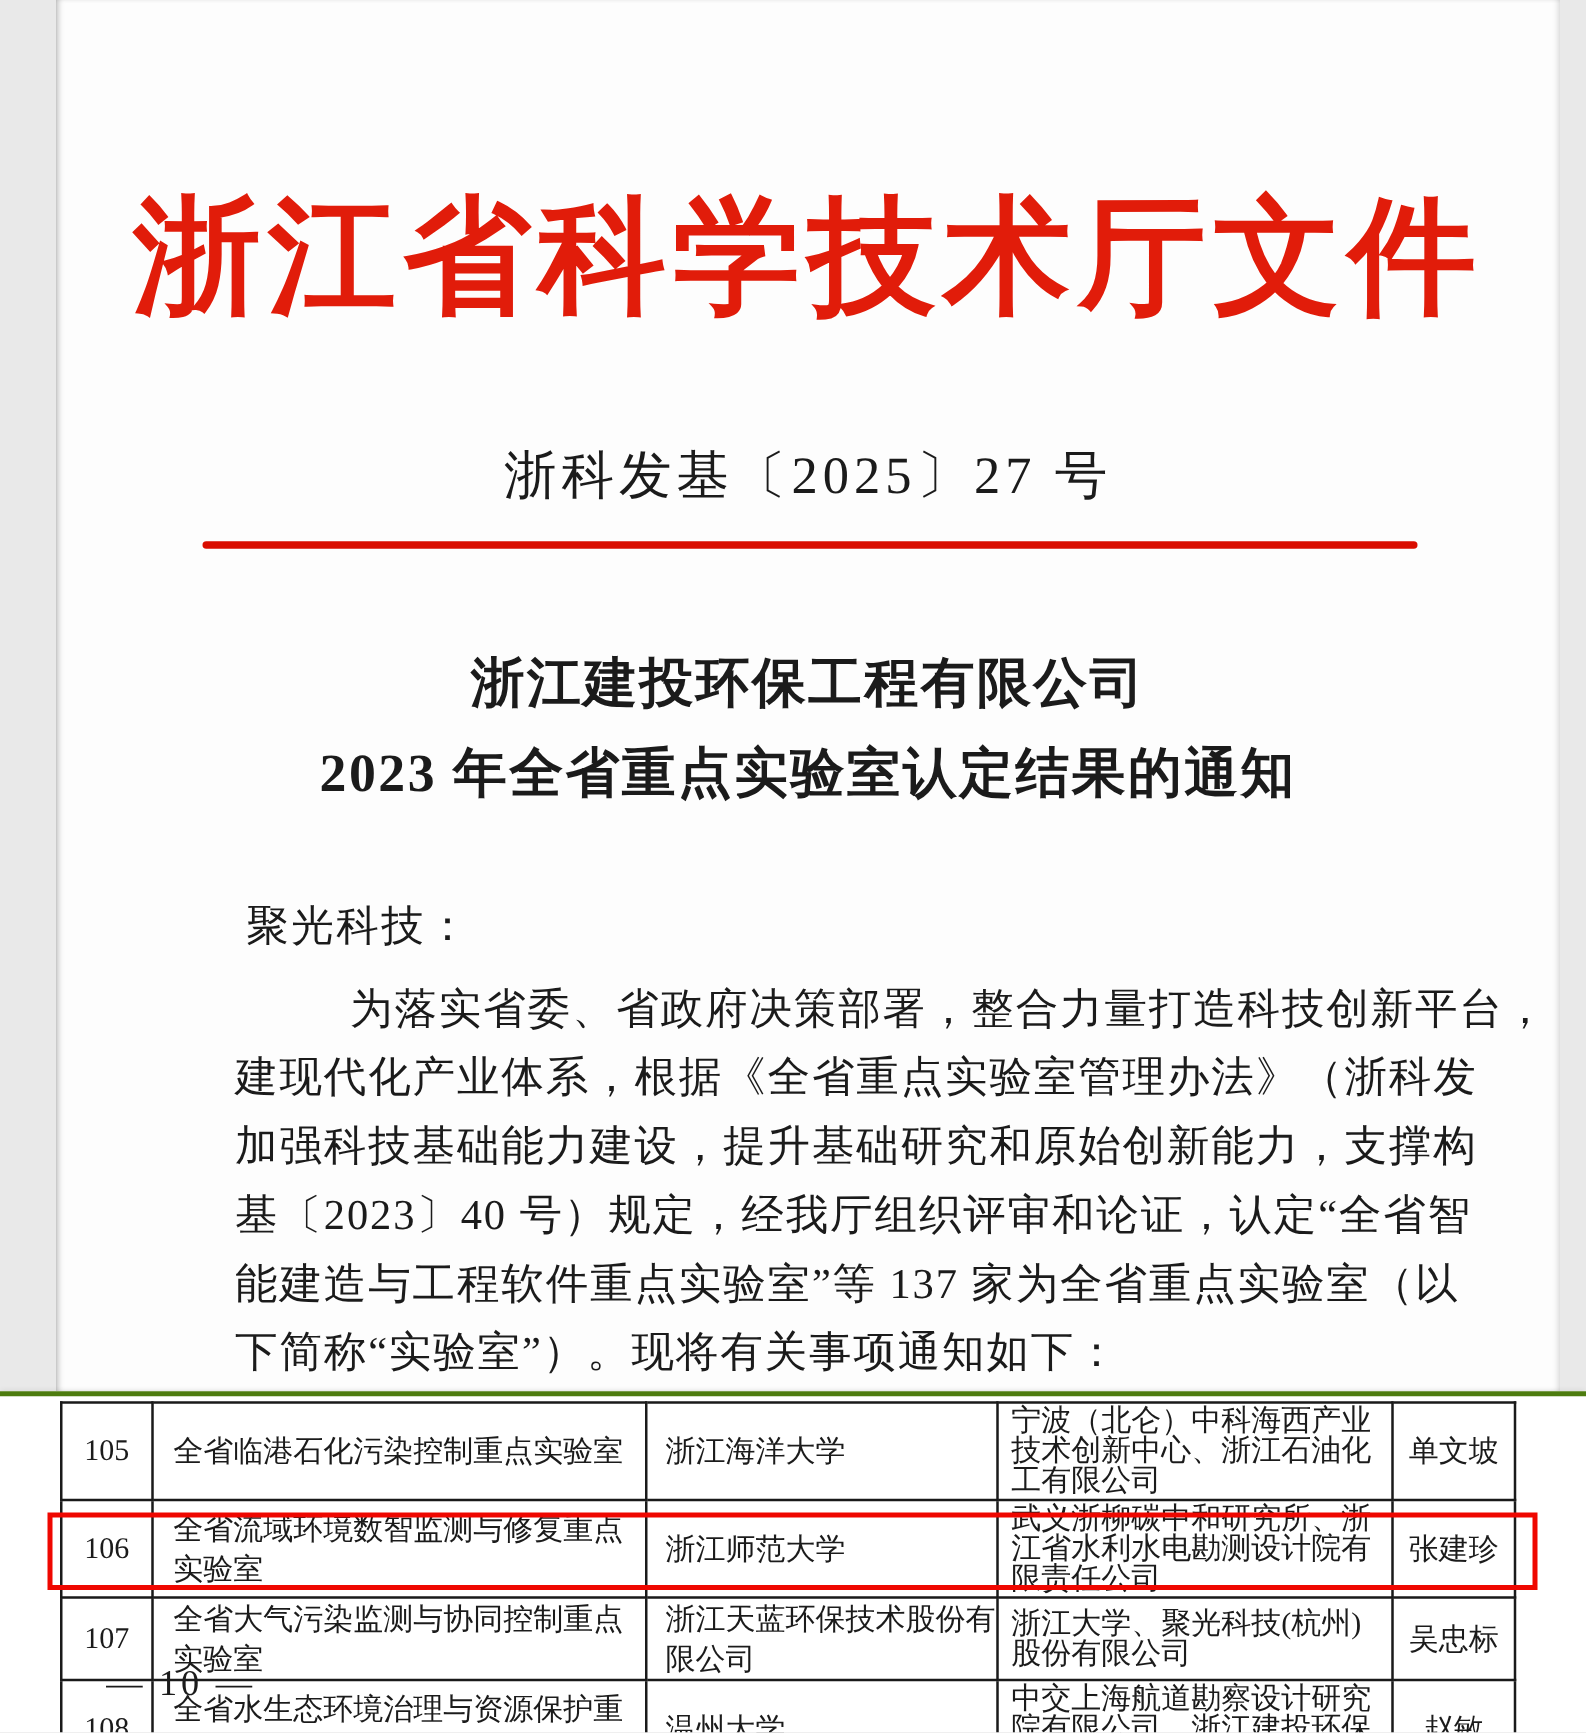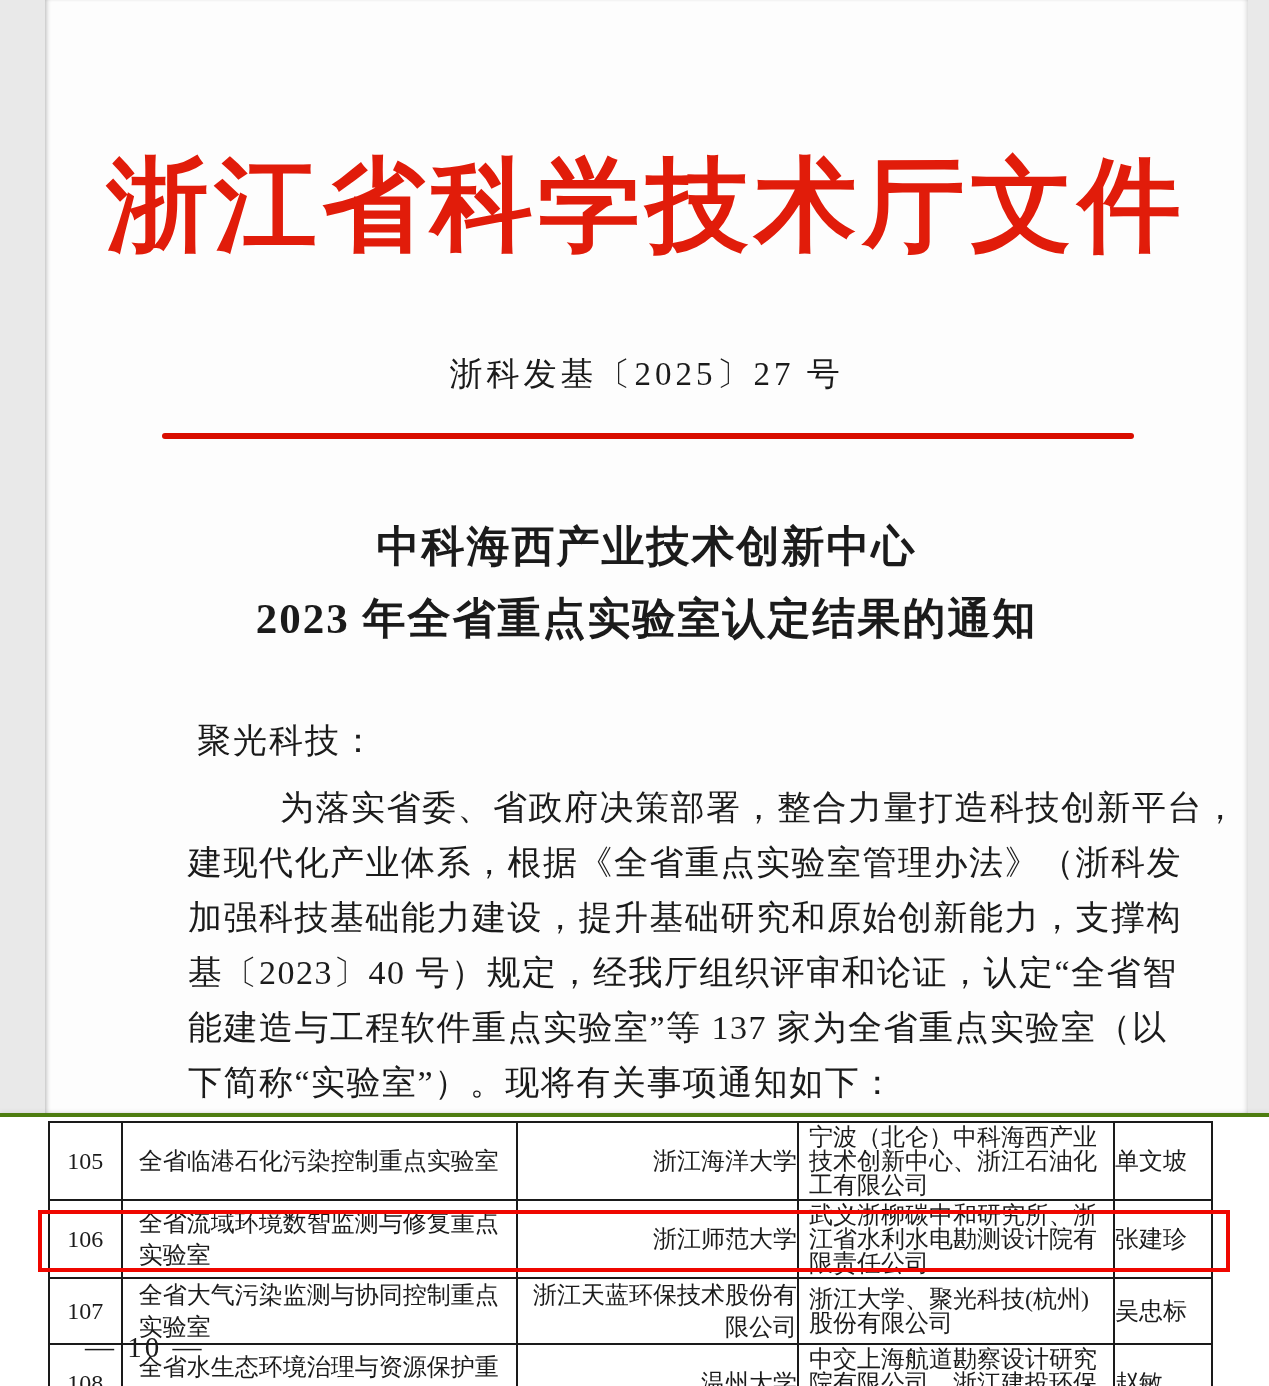--- a/index.html
+++ b/index.html
@@ -25,21 +25,21 @@
     position:absolute; top:138px; left:0; width:100%;
     text-align:center;
     font-size:102px; font-weight:700;
     letter-spacing:6px;
     color:#e11c0a;
     white-space:nowrap;
   }
   .doc-number {
     position:absolute; top:352px; left:0; width:100%;
     text-align:center;
-    font-size:33px; letter-spacing:4px;
+    font-size:42px; letter-spacing:4px;
   }
   .red-line {
     position:absolute; top:433px; left:117px;
     width:972px; height:6px;
     background:#d90d00; border-radius:3px;
   }
   .notice-title { position:absolute; left:0; width:100%; text-align:center;
     font-size:43px; font-weight:700; letter-spacing:2px; white-space:nowrap; }
   .notice-title.l1 { top:518px; }
   .notice-title.l2 { top:590px; }
@@ -67,23 +67,23 @@
     border-collapse:collapse; table-layout:fixed;
   }
   table.results td {
     border:2px solid #1a1a1a;
     font-size:24px;
     vertical-align:middle;
     overflow:hidden;
   }
   td.c-no       { width:72px;  text-align:center; }
   td.c-lab      { width:392px; padding-left:16px;margin-left:31px; }
-  td.c-inst     { width:278px; padding-left:14px;text-align:right; }
+  td.c-inst     { width:278px; padding-left:14px; }
   td.c-partners { width:313px; font-size:21px; line-height:24px; padding:2px 8px 2px 10px; }
-  td.c-director { width:97px; text-align:left; }
+  td.c-director { width:97px; text-align:center; }
   tr.r-105, tr.r-106 { height:46px; }
   tr.r-107, tr.r-108 { height:50px; }
   .highlight-box {
     position:absolute; left:38px; top:93px;
     width:1192px; height:62px;
     border:4px solid #ef0700;
     pointer-events:none;
   }
   .page-number {
     position:absolute; top:214px; left:85px;
@@ -96,21 +96,21 @@
 <div class="canvas">
 
   <div class="page">
 
     <div class="letterhead-title">浙江省科学技术厅文件</div>
 
     <div class="doc-number">浙科发基〔2025〕27 号</div>
 
     <div class="red-line"></div>
 
-    <div class="notice-title l1">中科海西产业技术创新中心</div>
+    <div class="notice-title l1">浙江建投环保工程有限公司</div>
     <div class="notice-title l2">2023 年全省重点实验室认定结果的通知</div>
 
     <div class="salutation">聚光科技：</div>
 
     <div class="body-text">
       <div class="body-line indent">为落实省委、省政府决策部署，整合力量打造科技创新平台，</div>
       <div class="body-line">建现代化产业体系，根据《全省重点实验室管理办法》（浙科发</div>
       <div class="body-line">加强科技基础能力建设，提升基础研究和原始创新能力，支撑构</div>
       <div class="body-line">基〔2023〕40 号）规定，经我厅组织评审和论证，认定“全省智</div>
       <div class="body-line">能建造与工程软件重点实验室”等 137 家为全省重点实验室（以</div>

